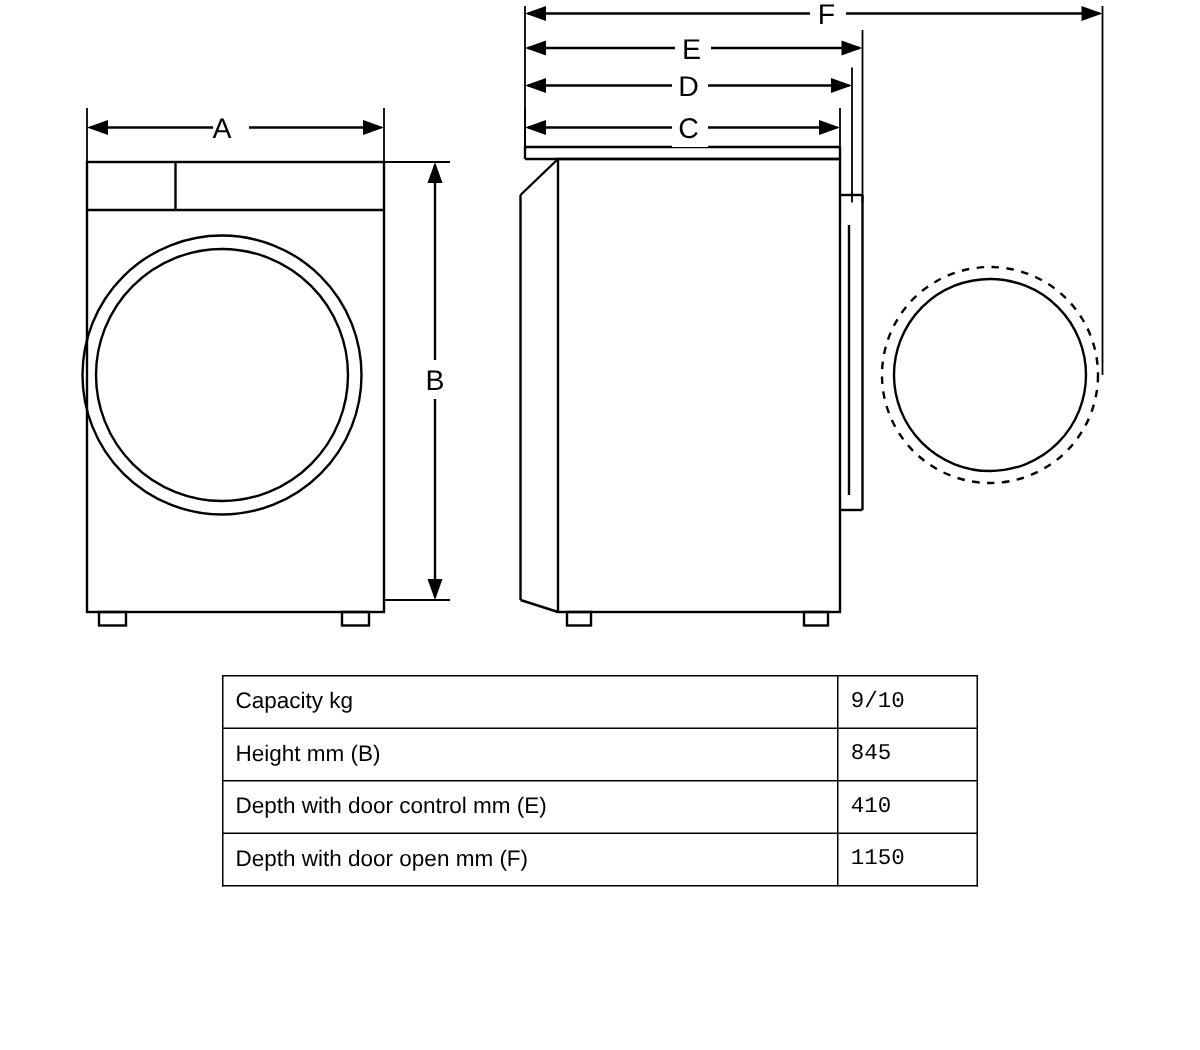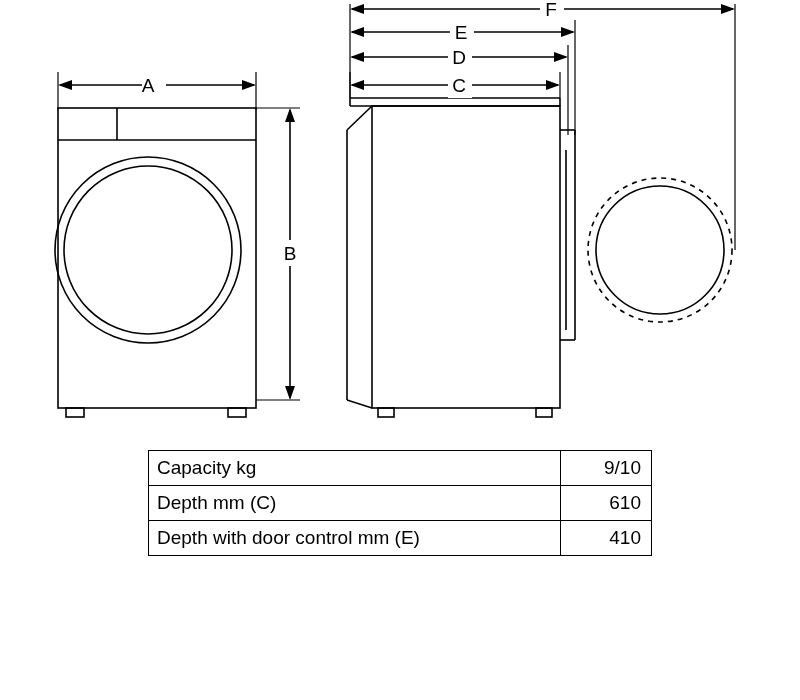--- a/index.html
+++ b/index.html
@@ -34,39 +34,40 @@
     font-size: 19px;
     fill: #000000;
   }
   table.spec-table {
     position: absolute;
     left: 148px;
     top: 450px;
     width: 504px;
     border-collapse: collapse;
     font-family: "Liberation Sans", sans-serif;
-    font-size: 19px;
+    font-size: 15px;
     color: #000000;
     background: #ffffff;
   }
   table.spec-table td {
     border: 1.6px solid #000000;
     padding: 4px 8px 5px 8px;
     height: 25px;
     line-height: 1.15;
     white-space: nowrap;
   }
   table.spec-table td.label-cell {
     text-align: left;
     width: 424px;
   }
   table.spec-table td.value-cell {
-    text-align: right;
+    text-align: left;
     width: 80px;
     padding-right: 10px;
+    font-family: Liberation Mono, monospace;
   }
 </style>
 </head>
 <body>
 
 <div id="diagram-root">
 
   <svg class="drawing" viewBox="0 0 800 700">
     <g fill="none" stroke="#000000" stroke-width="1.6">
 
@@ -181,23 +182,27 @@
     <text class="dim-label" x="551" y="16" text-anchor="middle">F</text>
   </svg>
 
   <table class="spec-table">
     <tbody>
       <tr>
         <td class="label-cell">Capacity kg</td>
         <td class="value-cell">9/10</td>
       </tr>
       <tr>
-        <td class="label-cell">Depth mm (C)</td>
-        <td class="value-cell">610</td>
+        <td class="label-cell">Height mm (B)</td>
+        <td class="value-cell">845</td>
       </tr>
       <tr>
         <td class="label-cell">Depth with door control mm (E)</td>
         <td class="value-cell">410</td>
       </tr>
+      <tr>
+        <td class="label-cell">Depth with door open mm (F)</td>
+        <td class="value-cell">1150</td>
+      </tr>
     </tbody>
   </table>
 
 </div>
 
 </body></html>

